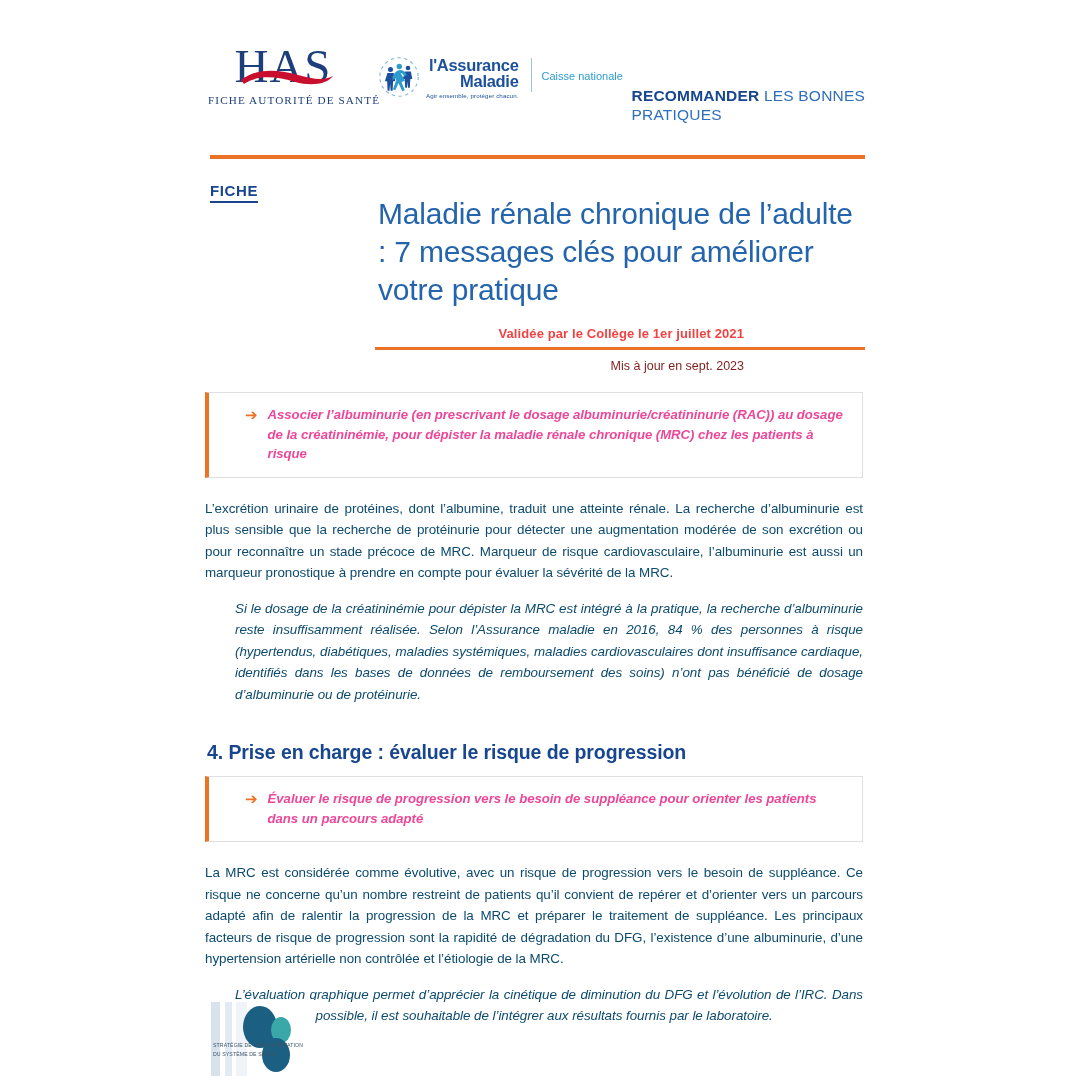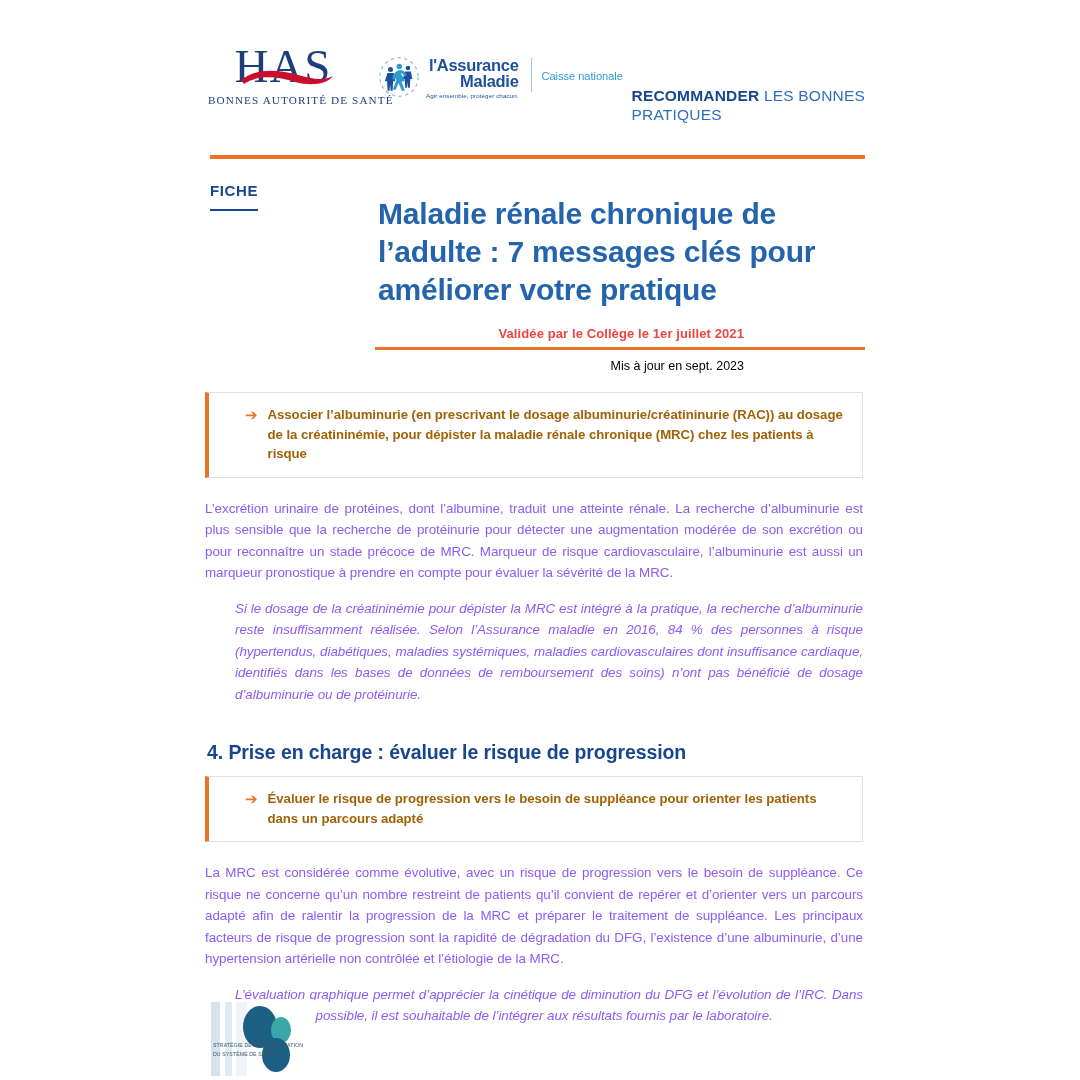--- a/index.html
+++ b/index.html
@@ -162,49 +162,49 @@
   
   .fiche-label {
     position: absolute;
     left: 210px;
     top: 182px;
     font-weight: bold;
     font-size: 15px;
     letter-spacing: 0.6px;
     color: #17468f;
     border-bottom: 2px solid #17468f;
-    padding-bottom: 10px;
+    padding-bottom: 2px;
   }
   .doc-title {
     position: absolute;
     left: 378px;
     top: 175px;
     width: 490px;
     font-size: 30px;
     line-height: 38px;
     color: #2464ad;
-    font-weight: bold;
+    font-weight: normal;
     letter-spacing: -0.2px;
   }
 
   .validation {
     position: absolute;
     right: 215px;
     top: 326px;
     font-size: 13px;
     font-weight: bold;
     color: #ef4444;
     letter-spacing: 0.1px;
   }
   .updated {
     position: absolute;
     right: 215px;
     top: 359px;
     font-size: 12.5px;
-    color: #000000;
+    color: #7f1d1d;
   }
 
   
   .content {
     position: absolute;
     left: 205px;
     top: 392px;
     width: 658px;
   }
 
@@ -234,28 +234,29 @@
     color: #ec7326;
     font-size: 15px;
     line-height: 19px;
     flex: none;
     margin: 0 10px 0 22px;
   }
   .callout-text {
     font-size: 13.2px;
     line-height: 19.5px;
     font-weight: bold;
-    color: #a16207;
+    color: #ec4899;
     letter-spacing: -0.05px;
+    font-style: italic;
   }
 
   p.body {
     font-size: 13.4px;
     line-height: 21.5px;
-    color: #8b5cf6;
+    color: #0c4a6e;
     margin: 0 0 14px 0;
     text-align: justify;
     letter-spacing: -0.05px;
   }
   p.body.italic {
     font-style: italic;
   }
   p.body.tight {
     margin-bottom: 12px;
     margin-left: 30px;
@@ -280,21 +281,21 @@
 
     <div class="has-logo">
       <div class="has-mark">
         <span class="has-letters">HAS</span>
         <span class="has-swoosh">
           <svg width="94" height="19" viewBox="0 0 94 19">
             <path d="M1 12 C 18 -1, 40 2, 58 7 C 72 11, 84 13, 93 8 C 86 17, 70 18, 55 14 C 38 9, 18 6, 4 16 Z" fill="#c8102e"></path>
           </svg>
         </span>
       </div>
-      <div class="has-baseline">BONNES AUTORITÉ DE SANTÉ</div>
+      <div class="has-baseline">FICHE AUTORITÉ DE SANTÉ</div>
     </div>
 
     <div class="am-logo">
       <span class="am-pictogram">
         <svg width="42" height="42" viewBox="0 0 42 42">
           <circle cx="21" cy="21" r="19.2" fill="none" stroke="#7fb5d8" stroke-width="1.1" stroke-dasharray="3.2 3.6"></circle>
           <g fill="#1c4f9c">
             <circle cx="12.5" cy="13.5" r="2.5"></circle>
             <path d="M9.4 17 h6.3 l1.6 8.2 h-2.2 l-0.5 9.5 h-1.9 l-0.6 -6.4 l-0.6 6.4 h-1.9 l-0.5 -9.5 h-2.2 Z"></path>
             <circle cx="30" cy="12" r="2.3"></circle>

